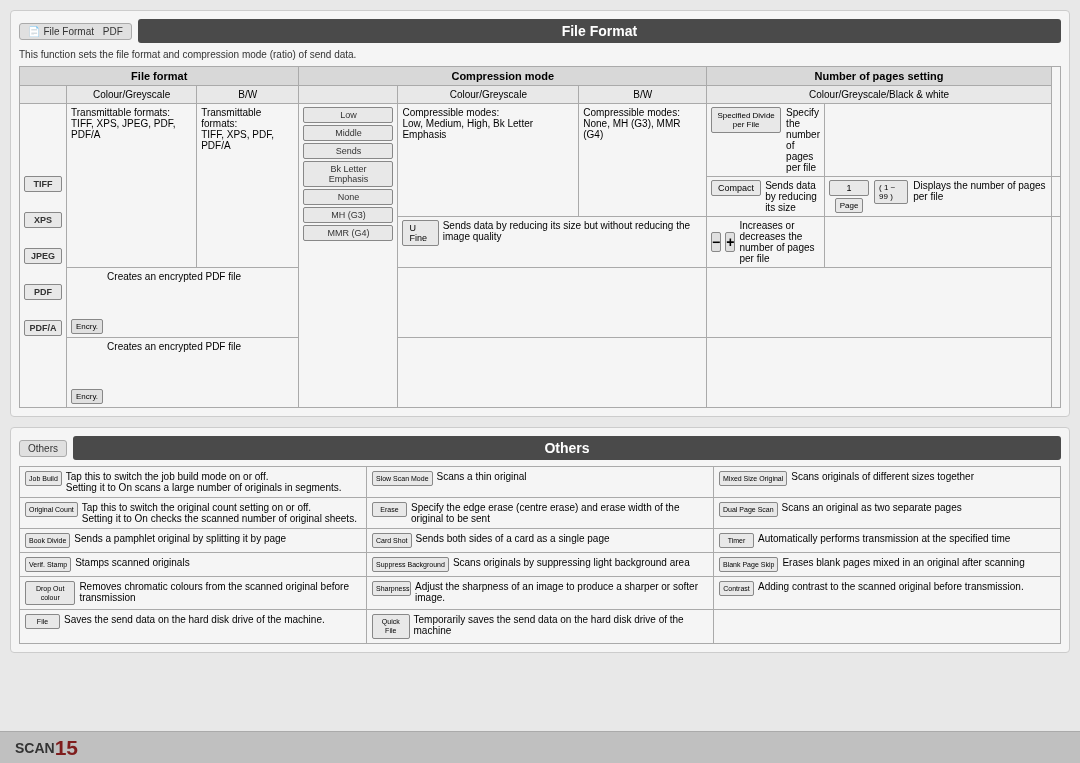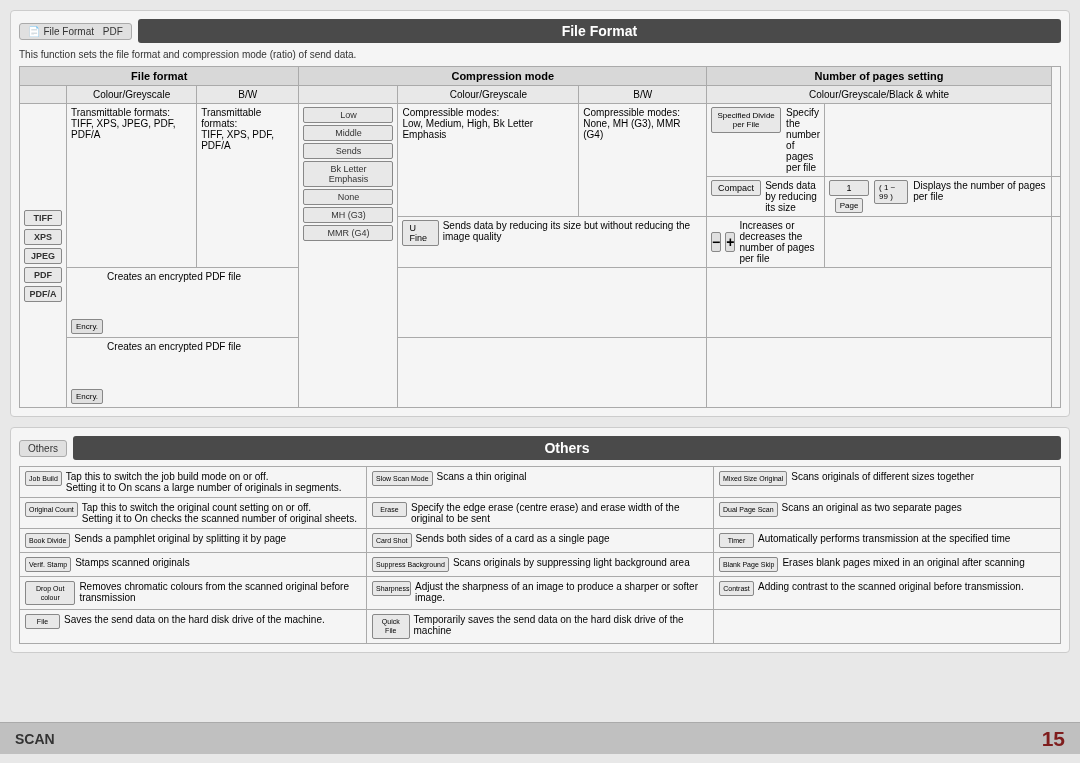--- a/index.html
+++ b/index.html
@@ -79,21 +79,21 @@
     }
     .ff-table .sub-th {
       background: #e8e8e8;
       text-align: center;
       font-size: 10px;
       font-weight: normal;
     }
     .format-icons {
       display: flex;
       flex-direction: column;
-      gap: 3px;
+      gap: 20px;
       width: 38px;
     }
     .format-icon-btn {
       border: 1px solid #888;
       background: #e8e8e8;
       padding: 2px 4px;
       font-size: 9px;
       font-weight: bold;
       text-align: center;
       border-radius: 2px;
@@ -209,29 +209,29 @@
       line-height: 1.3;
     }
     .other-cell {
       display: flex;
       align-items: flex-start;
       gap: 4px;
     }
     
     .bottom-bar {
       position: absolute;
-      bottom: 9px;
+      bottom: 0;
       left: 0;
       right: 0;
       height: 32px;
       background: #c0c0c0;
       border-top: 1px solid #aaa;
       display: flex;
       align-items: center;
-      justify-content: space-between;
+      justify-content: flex-start;
       padding: 0 15px;
     }
     .scan-label {
       font-size: 14px;
       font-weight: bold;
       color: #333;
     }
     .page-num {
       font-size: 21px;
       font-weight: bold;

